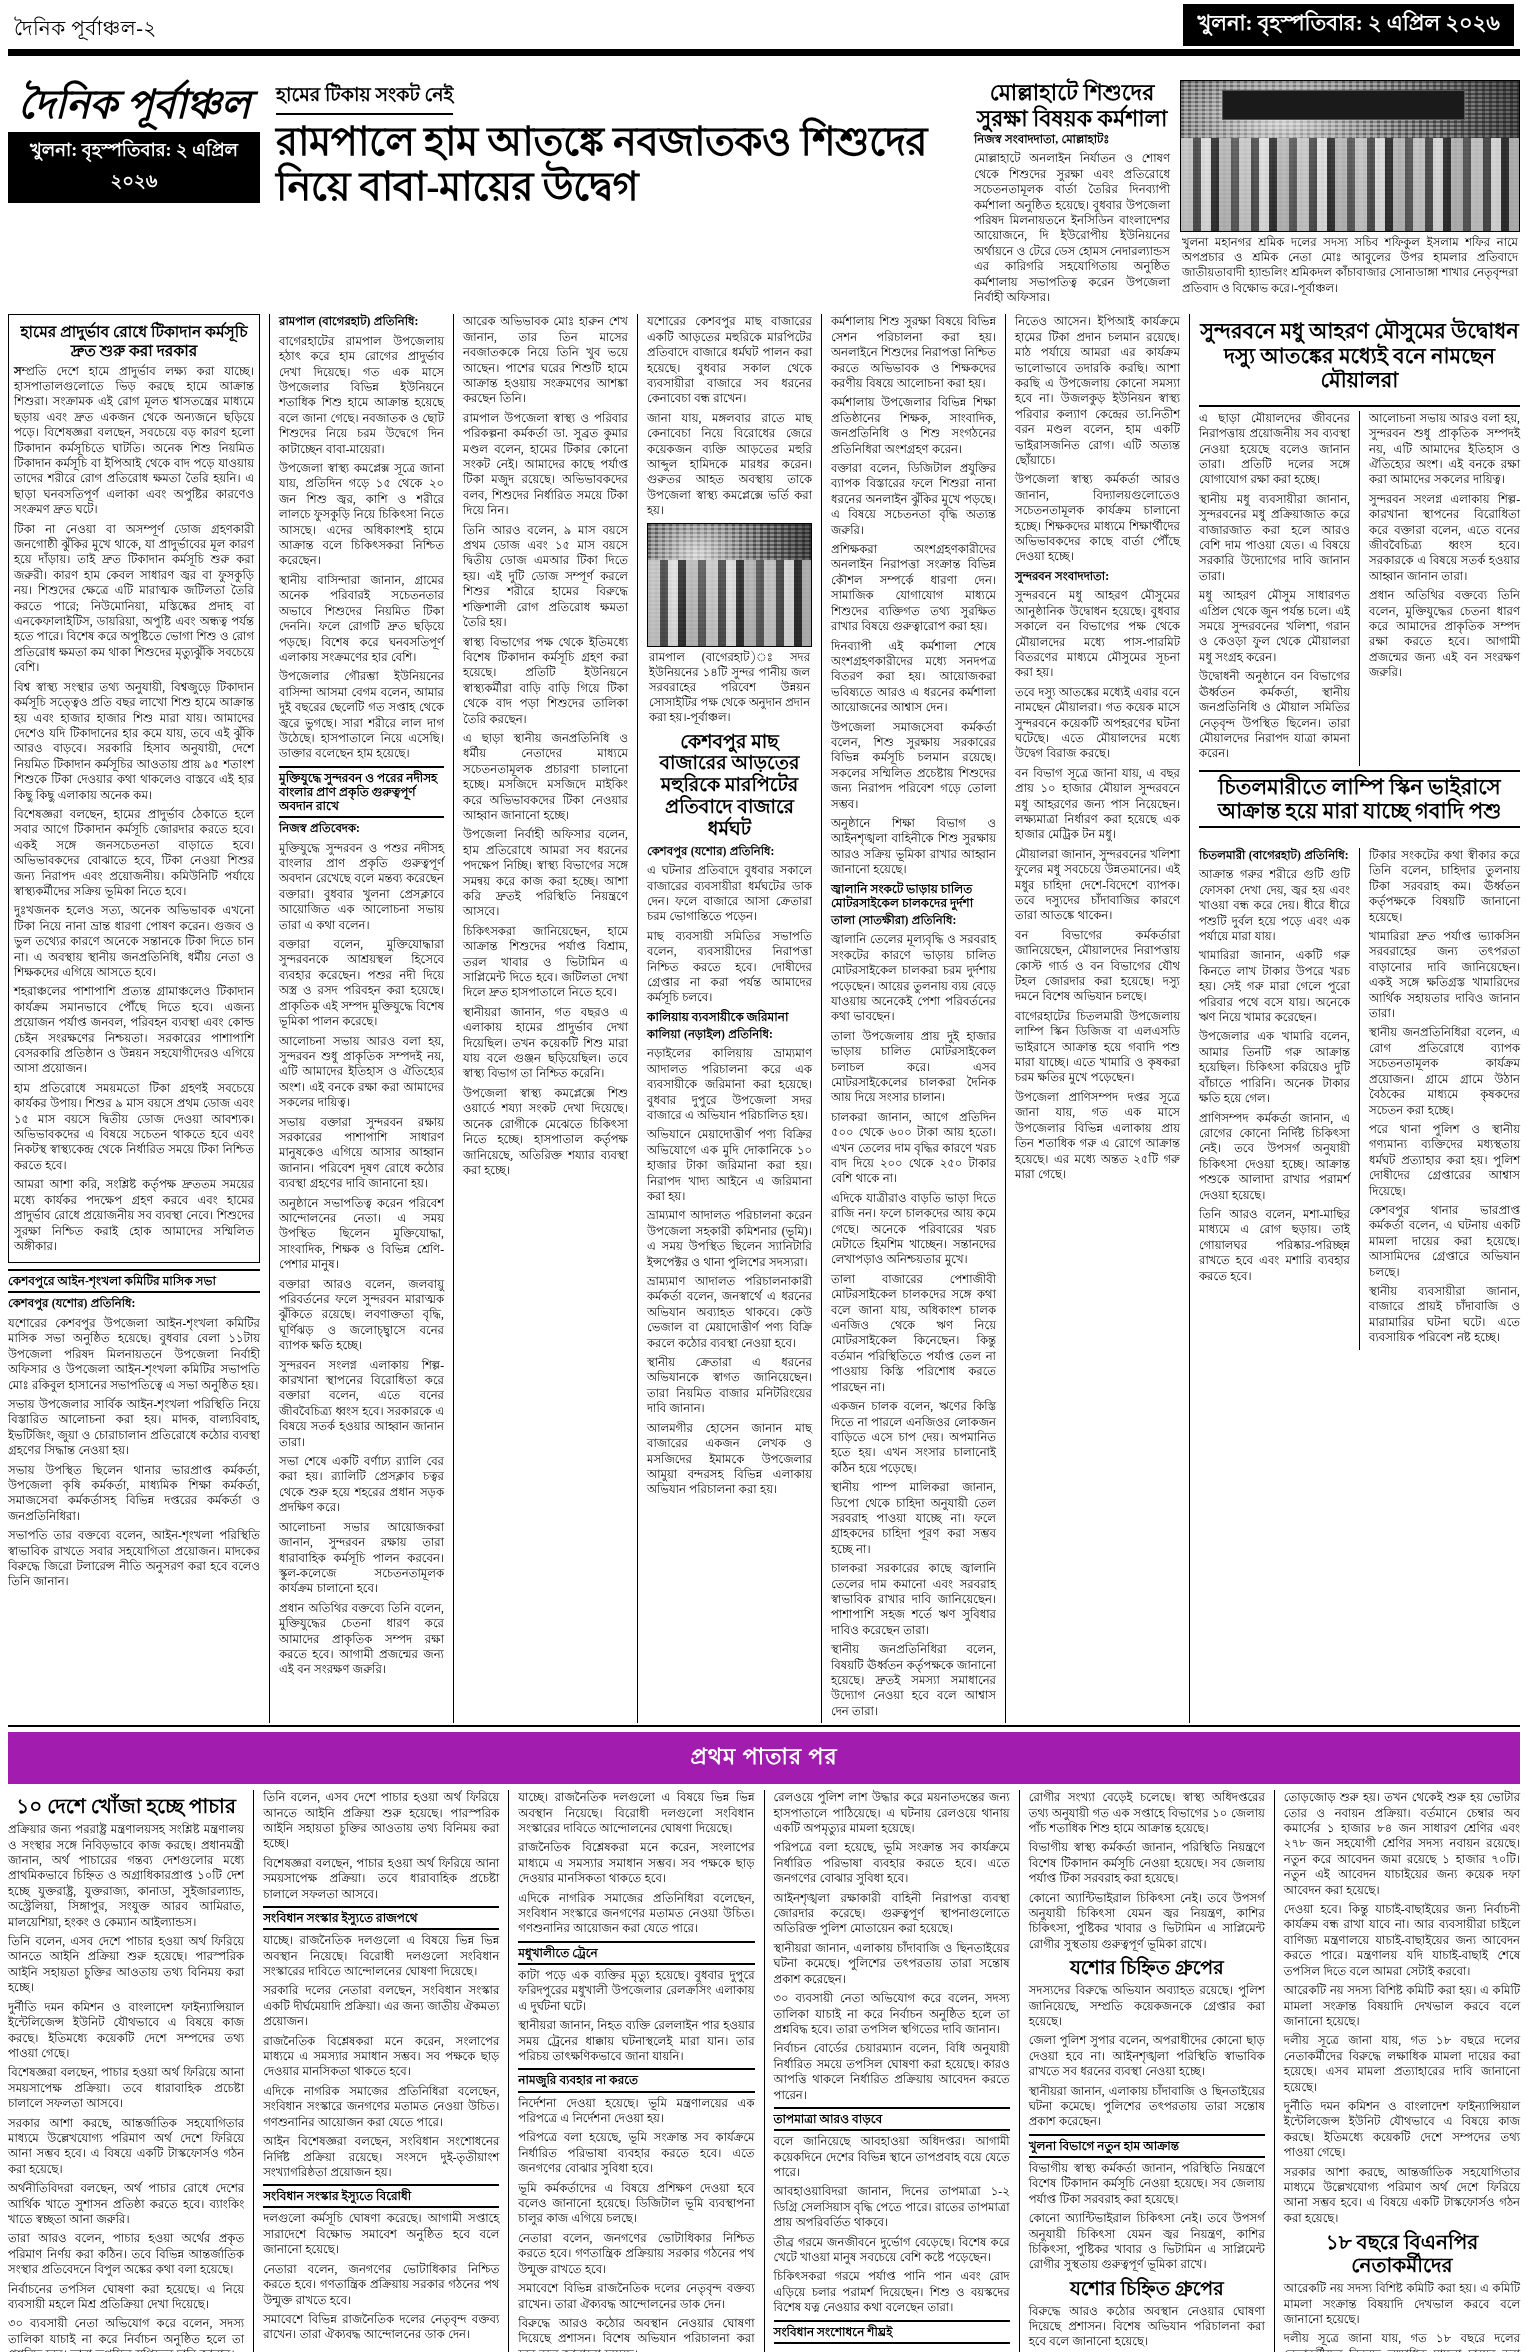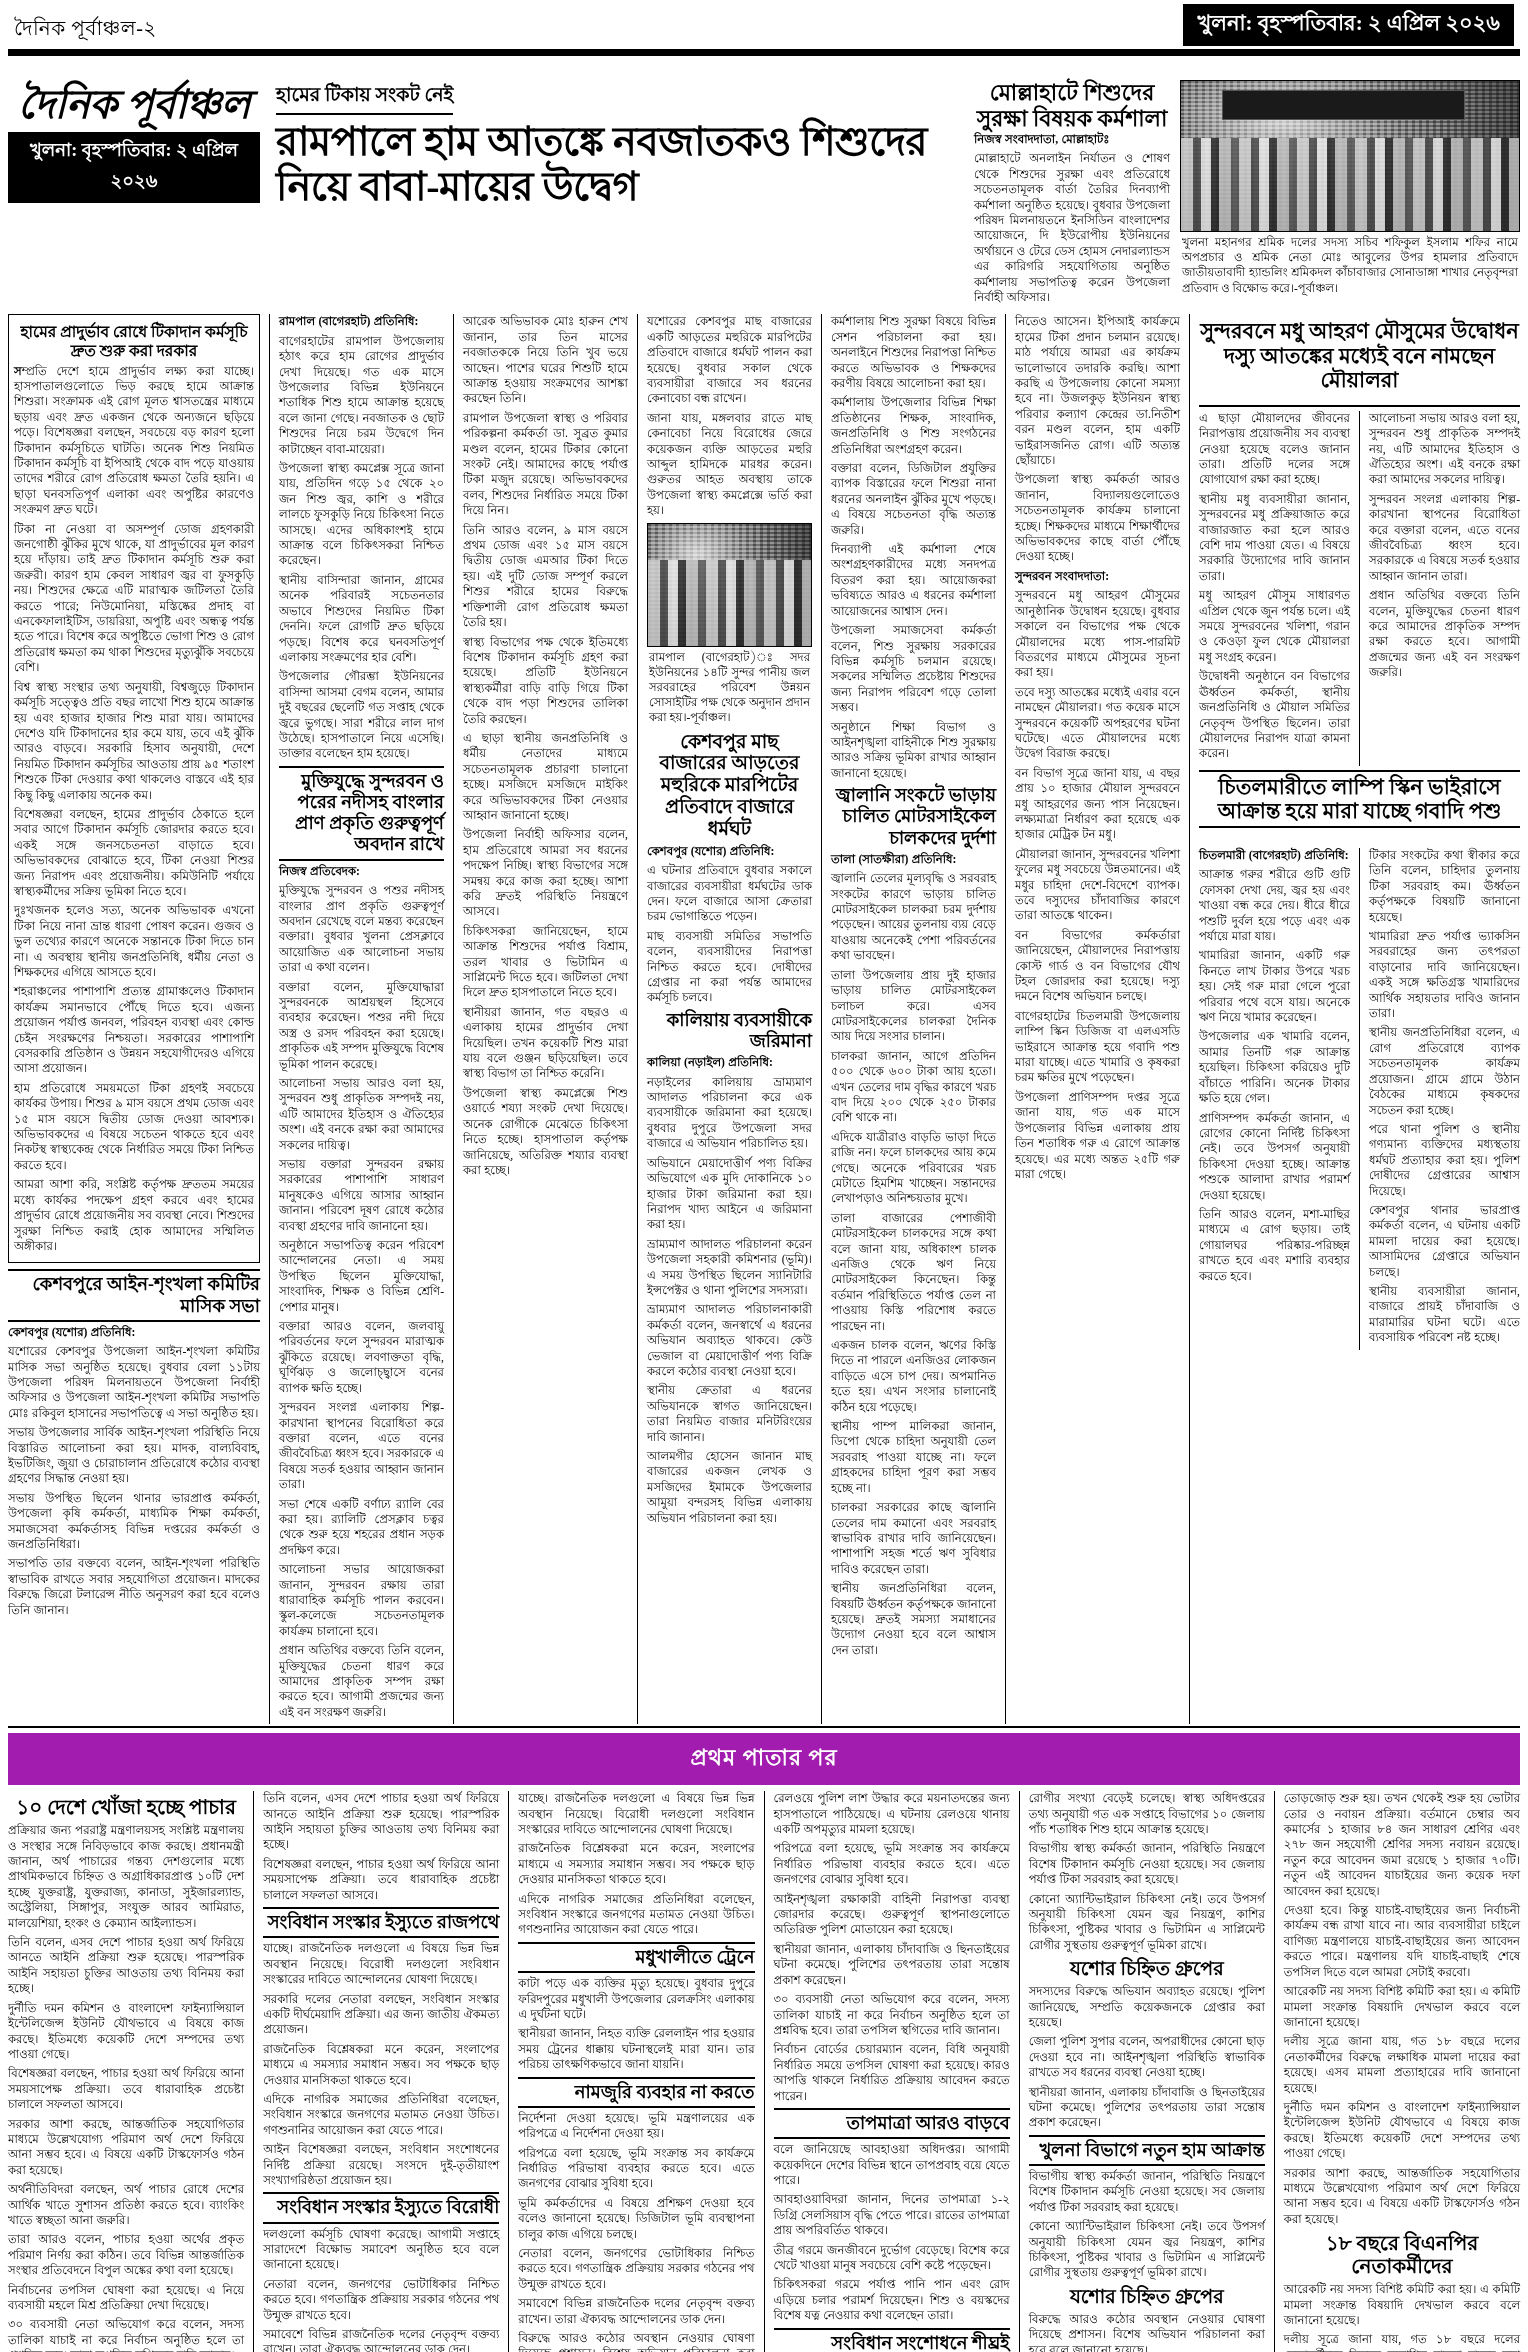--- a/index.html
+++ b/index.html
@@ -59,21 +59,21 @@
   }
   .photo-cap { font-size:11.5px; line-height:1.32; text-align:justify; padding:3px 2px 0; }
 
   
   .cols { display:flex; gap:9px; }
   .col { flex:1 1 0; min-width:0; }
   .sep { width:1px; background:#000; flex:0 0 1px; }
   p.body { font-size:11.6px; line-height:1.33; text-align:justify; margin:0 0 4px; text-justify:inter-word; word-spacing:.5px; hyphens:auto; }
   p.body.first:first-letter{ font-weight:bold; }
   .hl-lg  { font-size:22px; font-weight:bold; text-align:center; line-height:1.15; margin:5px 0 4px; }
-  .hl-md  { font-size:18px; font-weight:bold; text-align:right; line-height:1.18; margin:4px 0 3px; }
+  .hl-md  { font-size:12px; font-weight:bold; text-align:left; line-height:1.18; margin:4px 0 3px; }
   .hl-sm  { font-size:15px; font-weight:bold; text-align:center; line-height:1.2; margin:4px 0 3px; }
   .hl-boxed { border-top:2px solid #000; border-bottom:2px solid #000; padding:3px 0; }
   .byline { font-size:11.4px; font-weight:bold; margin:0 0 2px; }
 
   
   .secbar { background:#a21caf; color:#fff; text-align:center; font-size:22px; font-weight:bold;
             padding:7px 0 8px; margin:5px 0 6px; letter-spacing:1px; }
 
   
   .tophalf { display:flex; gap:9px; margin-top:5px; }
@@ -208,20 +208,21 @@
       <p class="body">স্থানীয় ক্রেতারা এ ধরনের অভিযানকে স্বাগত জানিয়েছেন। তারা নিয়মিত বাজার মনিটরিংয়ের দাবি জানান।</p>
       <p class="body">আলমগীর হোসেন জানান মাছ বাজারের একজন লেখক ও মসজিদের ইমামকে উপজেলার আমুয়া বন্দরসহ বিভিন্ন এলাকায় অভিযান পরিচালনা করা হয়।</p>
     </div>
 
     <div class="sep"></div>
 
     <div class="tcolE">
       <p class="body">কর্মশালায় শিশু সুরক্ষা বিষয়ে বিভিন্ন সেশন পরিচালনা করা হয়। অনলাইনে শিশুদের নিরাপত্তা নিশ্চিত করতে অভিভাবক ও শিক্ষকদের করণীয় বিষয়ে আলোচনা করা হয়।</p>
       <p class="body">কর্মশালায় উপজেলার বিভিন্ন শিক্ষা প্রতিষ্ঠানের শিক্ষক, সাংবাদিক, জনপ্রতিনিধি ও শিশু সংগঠনের প্রতিনিধিরা অংশগ্রহণ করেন।</p>
       <p class="body">বক্তারা বলেন, ডিজিটাল প্রযুক্তির ব্যাপক বিস্তারের ফলে শিশুরা নানা ধরনের অনলাইন ঝুঁকির মুখে পড়ছে। এ বিষয়ে সচেতনতা বৃদ্ধি অত্যন্ত জরুরি।</p>
+      <p class="body">প্রশিক্ষকরা অংশগ্রহণকারীদের অনলাইন নিরাপত্তা সংক্রান্ত বিভিন্ন কৌশল সম্পর্কে ধারণা দেন। সামাজিক যোগাযোগ মাধ্যমে শিশুদের ব্যক্তিগত তথ্য সুরক্ষিত রাখার বিষয়ে গুরুত্বারোপ করা হয়।</p>
       <p class="body">দিনব্যাপী এই কর্মশালা শেষে অংশগ্রহণকারীদের মধ্যে সনদপত্র বিতরণ করা হয়। আয়োজকরা ভবিষ্যতে আরও এ ধরনের কর্মশালা আয়োজনের আশ্বাস দেন।</p>
       <p class="body">উপজেলা সমাজসেবা কর্মকর্তা বলেন, শিশু সুরক্ষায় সরকারের বিভিন্ন কর্মসূচি চলমান রয়েছে। সকলের সম্মিলিত প্রচেষ্টায় শিশুদের জন্য নিরাপদ পরিবেশ গড়ে তোলা সম্ভব।</p>
       <p class="body">অনুষ্ঠানে শিক্ষা বিভাগ ও আইনশৃঙ্খলা বাহিনীকে শিশু সুরক্ষায় আরও সক্রিয় ভূমিকা রাখার আহ্বান জানানো হয়েছে।</p>
       <div class="hl-md">জ্বালানি সংকটে ভাড়ায় চালিত মোটরসাইকেল চালকদের দুর্দশা</div>
       <p class="body byline">তালা (সাতক্ষীরা) প্রতিনিধি:</p>
       <p class="body">জ্বালানি তেলের মূল্যবৃদ্ধি ও সরবরাহ সংকটের কারণে ভাড়ায় চালিত মোটরসাইকেল চালকরা চরম দুর্দশায় পড়েছেন। আয়ের তুলনায় ব্যয় বেড়ে যাওয়ায় অনেকেই পেশা পরিবর্তনের কথা ভাবছেন।</p>
       <p class="body">তালা উপজেলায় প্রায় দুই হাজার ভাড়ায় চালিত মোটরসাইকেল চলাচল করে। এসব মোটরসাইকেলের চালকরা দৈনিক আয় দিয়ে সংসার চালান।</p>
       <p class="body">চালকরা জানান, আগে প্রতিদিন ৫০০ থেকে ৬০০ টাকা আয় হতো। এখন তেলের দাম বৃদ্ধির কারণে খরচ বাদ দিয়ে ২০০ থেকে ২৫০ টাকার বেশি থাকে না।</p>
       <p class="body">এদিকে যাত্রীরাও বাড়তি ভাড়া দিতে রাজি নন। ফলে চালকদের আয় কমে গেছে। অনেকে পরিবারের খরচ মেটাতে হিমশিম খাচ্ছেন। সন্তানদের লেখাপড়াও অনিশ্চয়তার মুখে।</p>
       <p class="body">তালা বাজারের পেশাজীবী মোটরসাইকেল চালকদের সঙ্গে কথা বলে জানা যায়, অধিকাংশ চালক এনজিও থেকে ঋণ নিয়ে মোটরসাইকেল কিনেছেন। কিন্তু বর্তমান পরিস্থিতিতে পর্যাপ্ত তেল না পাওয়ায় কিস্তি পরিশোধ করতে পারছেন না।</p>

